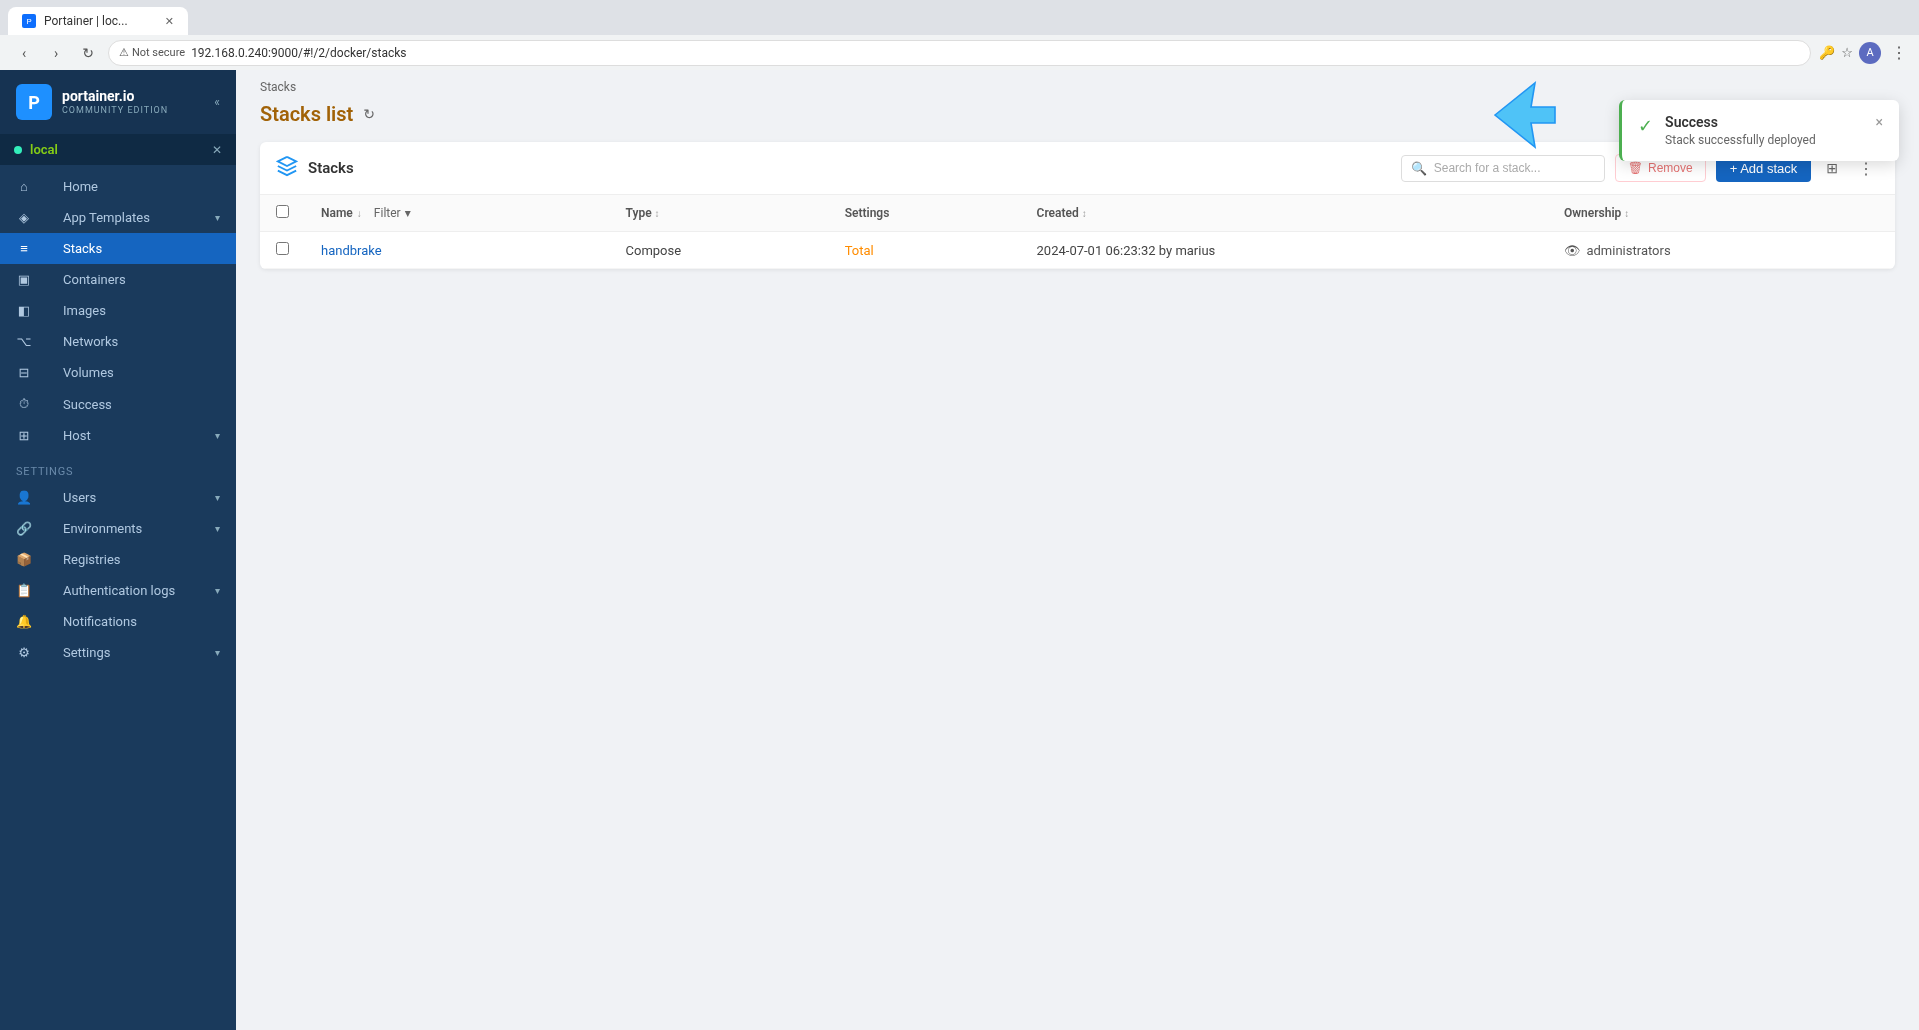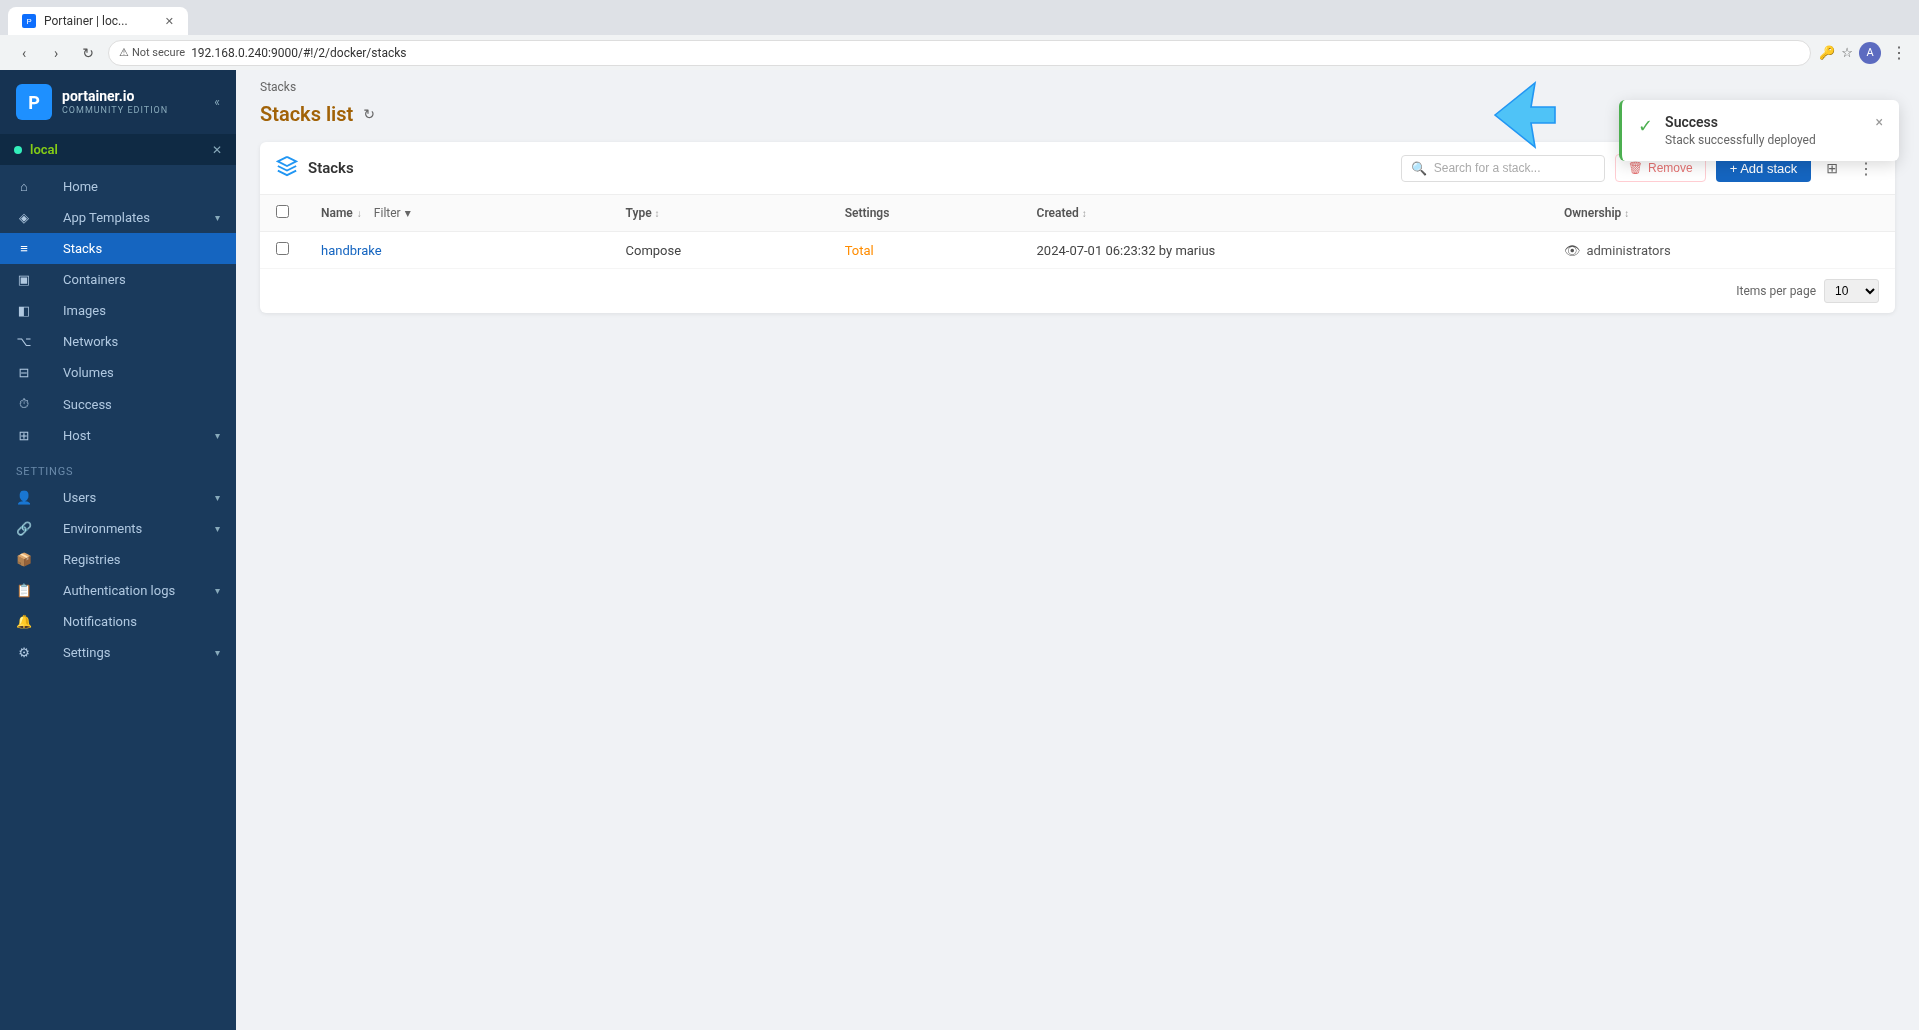--- a/index.html
+++ b/index.html
@@ -311,29 +311,20 @@
             <td>
               <div class="ownership-cell">
                 <span>👁</span>
                 <span>administrators</span>
               </div>
             </td>
           </tr>
         </tbody>
       </table>
 
-      <div class="items-per-page">
-        <span>Items per page</span>
-        <select>
-          <option value="10">10</option>
-          <option value="25">25</option>
-          <option value="50">50</option>
-          <option value="100">100</option>
-        </select>
-      </div>
     </div>
   </div>
 </div>
 
 <div class="arrow-pointer">
   <svg class="arrow-svg" viewBox="0 0 100 100" fill="none">
     <polygon points="20,50 70,10 65,40 95,40 95,60 65,60 70,90" fill="#4fc3f7" stroke="#2196f3" stroke-width="2"></polygon>
   </svg>
 </div>
 

